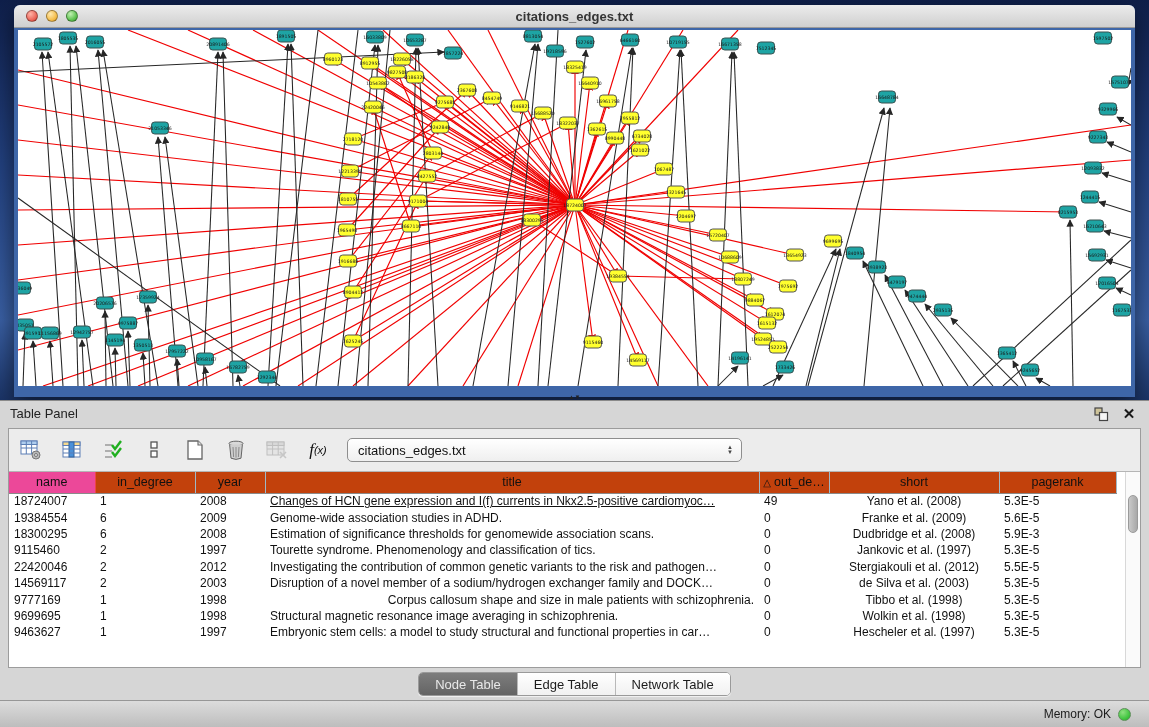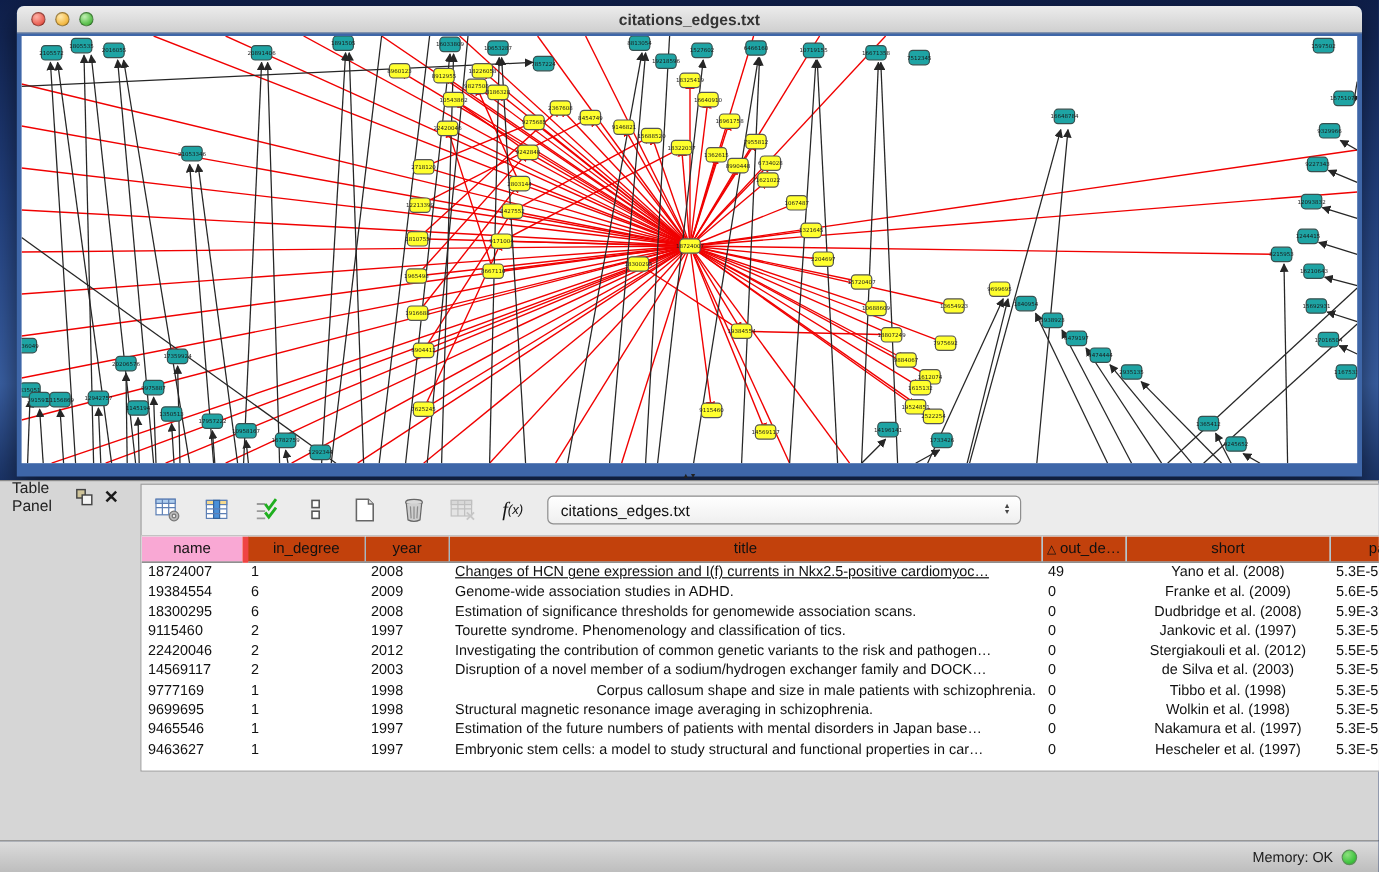--- a/index.html
+++ b/index.html
@@ -21,21 +21,21 @@
   .light.red { background:radial-gradient(circle at 35% 30%, #ffb3a7, #ec6a5e 60%, #d5372a); }
   .light.yellow { background:radial-gradient(circle at 35% 30%, #ffe9b0, #f5bf4f 60%, #dd9a21); }
   .light.green { background:radial-gradient(circle at 35% 30%, #c3f1b4, #61c454 60%, #3d9e30); }
   .win-title { position:absolute; left:0; right:0; text-align:center; font-size:13px;
     font-weight:bold; color:#343434; pointer-events:none; }
   .canvas-frame { flex:1; padding:2px 4px 10px 4px; }
   .canvas-frame svg { display:block; width:1113px; height:356px; background:#ffffff; }
 
   
   .table-panel { height:300px; flex:0 0 300px; background:#d6d6d6;
-    border-top:1px solid #8a8a8a; display:flex; flex-direction:row; position:relative; }
+    border-top:1px solid #8a8a8a; display:flex; flex-direction:column; position:relative; }
   .splitter-handle { position:absolute; top:-6px; left:50%; width:16px; height:6px;
     margin-left:-8px; color:#222; font-size:6px; line-height:5px; text-align:center; }
   .panel-header { height:25px; flex:0 0 25px; display:flex; align-items:center;
     padding:0 10px; }
   .panel-title { font-size:13px; color:#222; }
   .panel-header .spacer { flex:1; }
   .hdr-icon { width:20px; height:16px; display:flex; align-items:center; justify-content:center; margin-left:8px; cursor:default; }
   .close-x { font-size:15px; font-weight:bold; color:#1a1a1a; }
 
   .panel-body { margin:2px 8px 0 8px; border:1px solid #9c9c9c; background:#ececec;
@@ -49,21 +49,21 @@
     background:linear-gradient(180deg,#ffffff,#efefef); display:flex; align-items:center;
     padding:0 8px 0 10px; font-size:13px; color:#111; box-shadow:inset 0 1px 0 #fff; }
   .combo .cb-label { flex:1; }
   .combo .arrows { display:flex; flex-direction:column; font-size:6px; line-height:5px; color:#444; }
 
   .table-wrap { position:relative; flex:1; background:#fff; border-top:1px solid #b5b5b5; overflow:hidden; }
   table { border-collapse:collapse; table-layout:fixed; width:1107px; }
   th { height:21px; font-size:12.5px; font-weight:normal; color:#111;
     background:#c2410c; border-right:1px solid #9fb8c6; border-bottom:1px solid #8a8a8a;
     text-align:center; overflow:hidden; white-space:nowrap; }
-  th.gray { background:#f9a8d4; border-right:5px solid #ef4444; }
+  th.gray { background:#ec4899; border-right:1px solid #ef4444; }
   th .sort { font-size:10px; margin-right:3px; }
   td { height:16.4px; font-size:12px; color:#111; padding:0 5px; overflow:hidden;
     white-space:nowrap; text-overflow:clip; }
   .vscroll { position:absolute; right:0; top:0; bottom:0; width:15px;
     background:#fafafa; border-left:1px solid #d8d8d8; }
   .vthumb { position:absolute; top:23px; left:2px; width:10px; height:38px; border-radius:6px;
     background:linear-gradient(90deg,#c9c9c9,#a8a8a8); border:1px solid #9a9a9a; }
 
   .tabbar { height:33px; display:flex; align-items:center; justify-content:center; }
   .seg { display:flex; border:1px solid #9a9a9a; border-radius:5px; overflow:hidden;
@@ -870,29 +870,20 @@
             <tr>
               <td style="text-align: left;">9699695</td>
               <td style="text-align: left;">1</td>
               <td style="text-align: left;">1998</td>
               <td style="text-align: left;">Structural magnetic resonance image averaging in schizophrenia.</td>
               <td style="text-align: left;">0</td>
               <td style="text-align: center;">Wolkin et al. (1998)</td>
               <td style="text-align: left;">5.3E-5</td>
             </tr>
             <tr>
-              <td style="text-align: left;">9465546</td>
-              <td style="text-align: left;">1</td>
-              <td style="text-align: left;">1997</td>
-              <td style="text-align: left;">Estimation of the future numbers of patients with mental disorders in Japan base…</td>
-              <td style="text-align: left;">0</td>
-              <td style="text-align: center;">Nakamura et al. (1997)</td>
-              <td style="text-align: left;">5.3E-5</td>
-            </tr>
-            <tr>
               <td style="text-align: left;">9463627</td>
               <td style="text-align: left;">1</td>
               <td style="text-align: left;">1997</td>
               <td style="text-align: left;">Embryonic stem cells: a model to study structural and functional properties in car…</td>
               <td style="text-align: left;">0</td>
               <td style="text-align: center;">Hescheler et al. (1997)</td>
               <td style="text-align: left;">5.3E-5</td>
             </tr>
           </tbody>
       </table>

